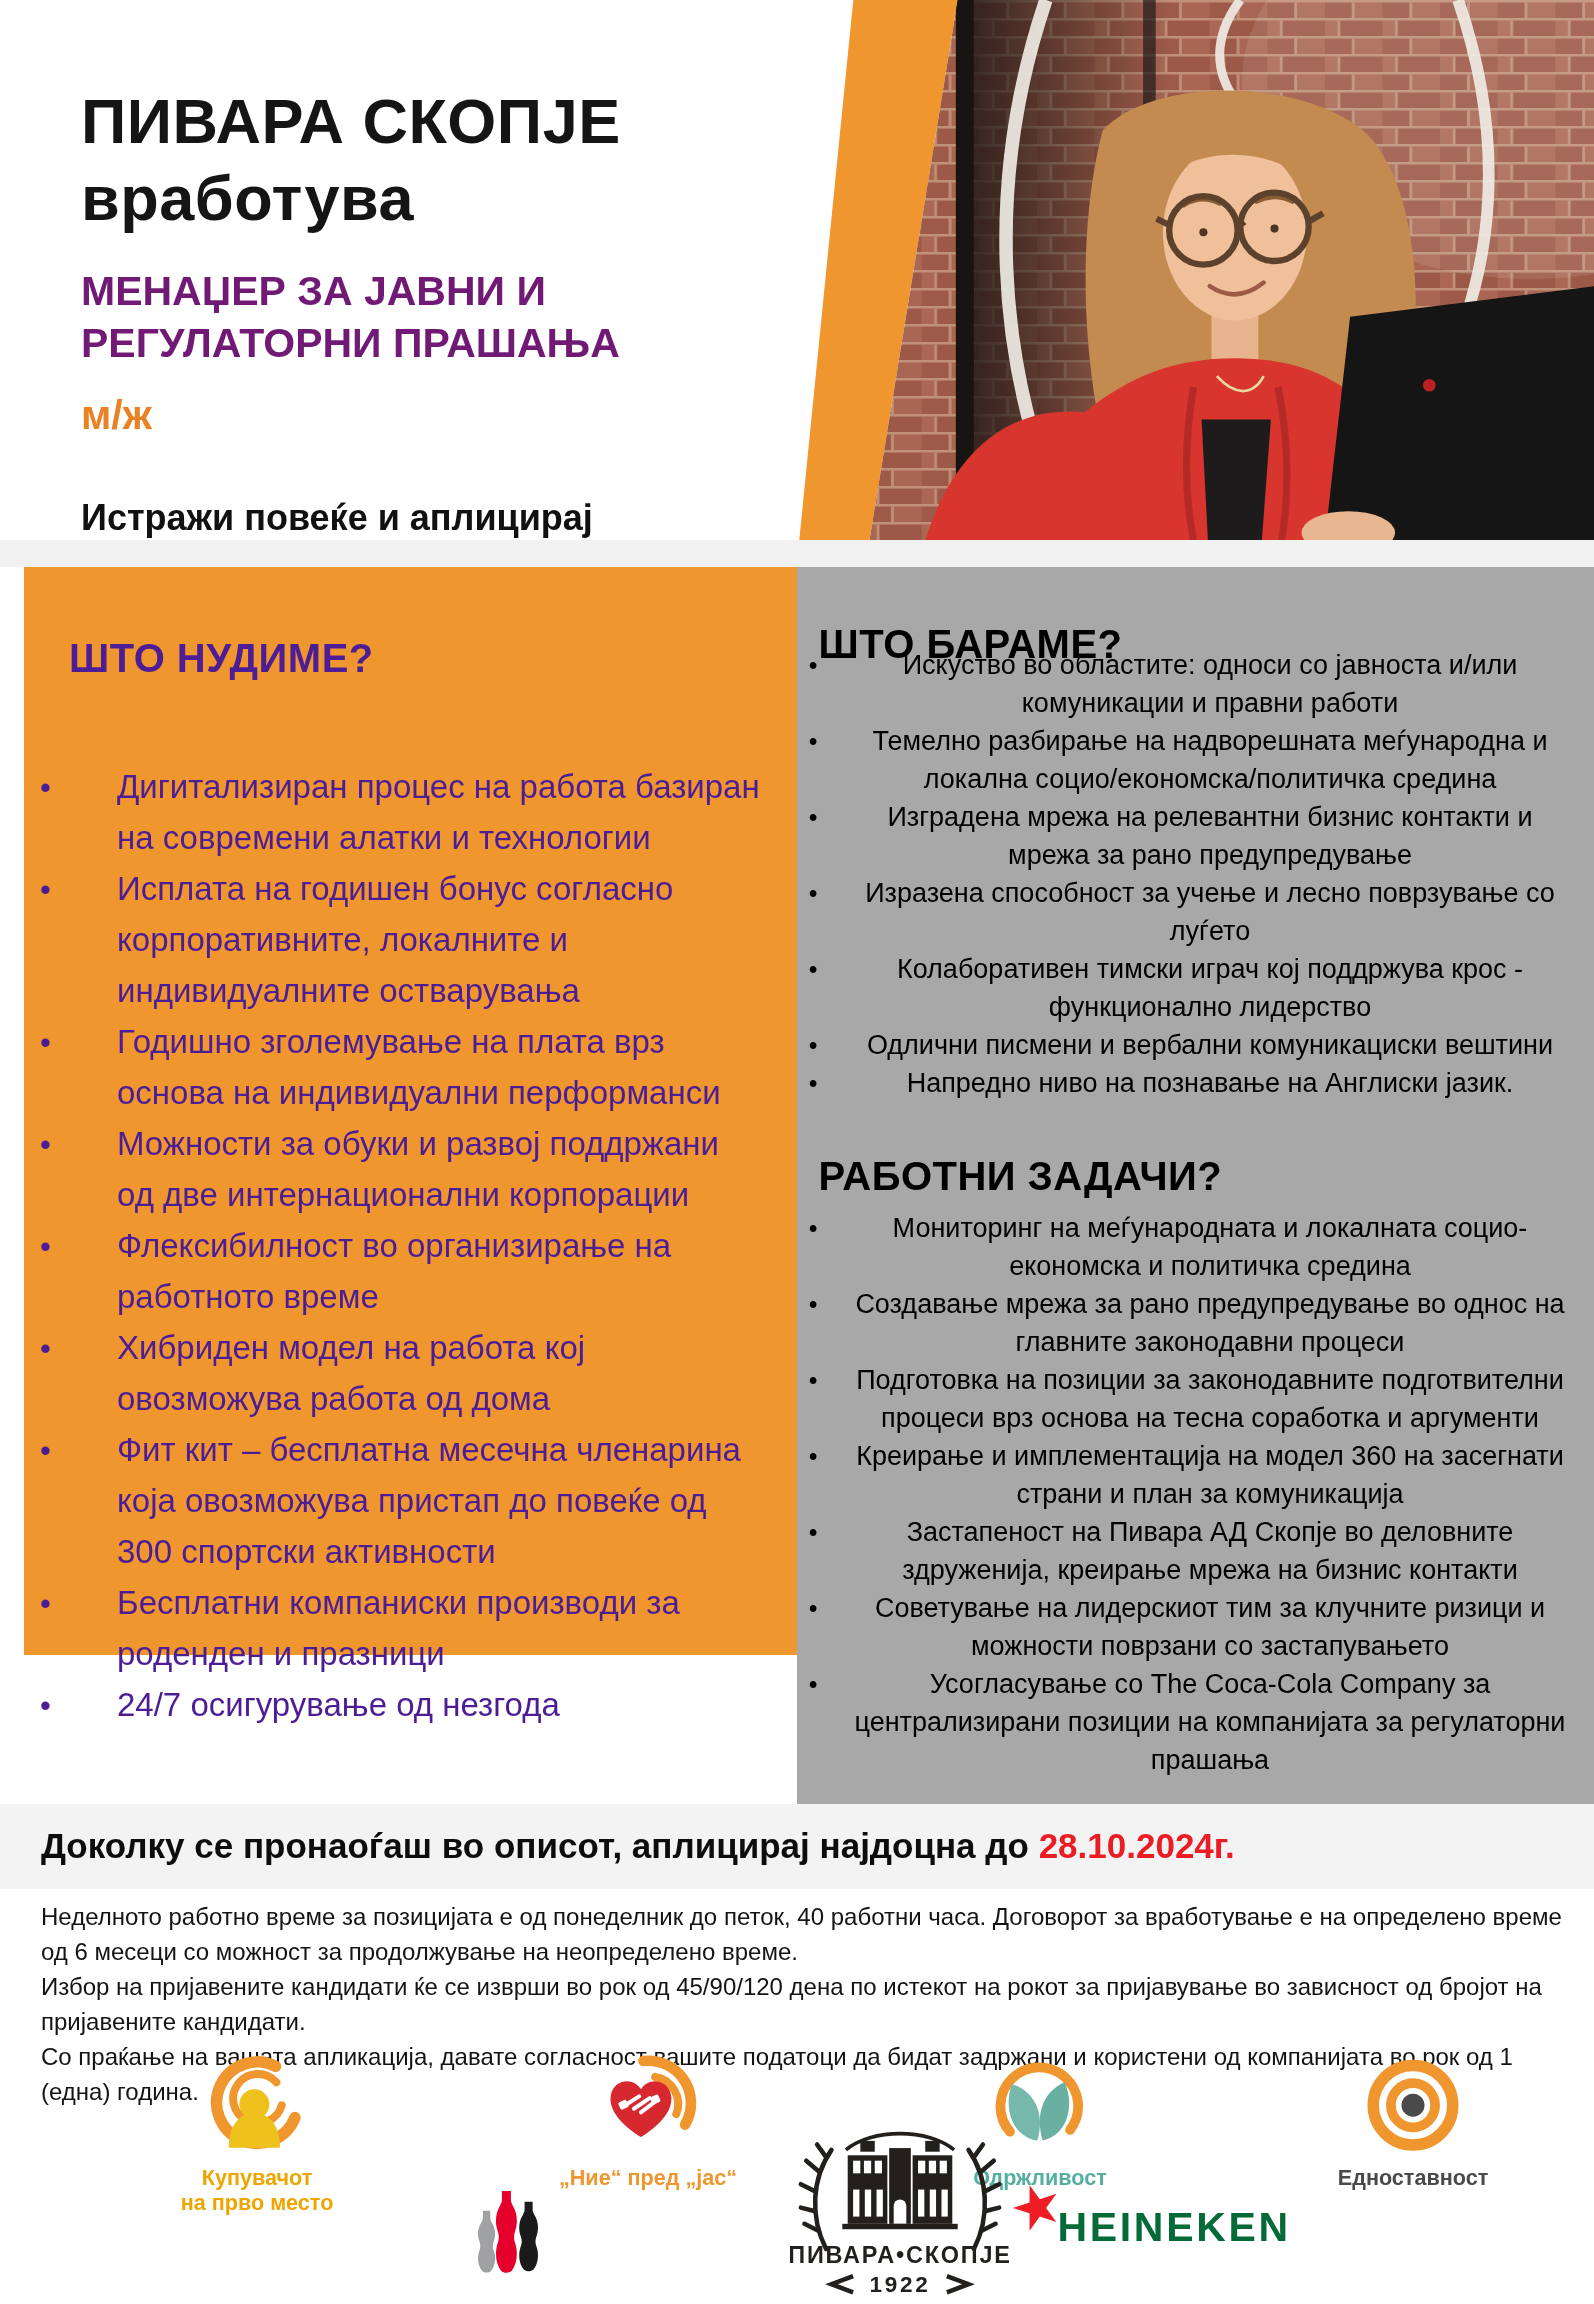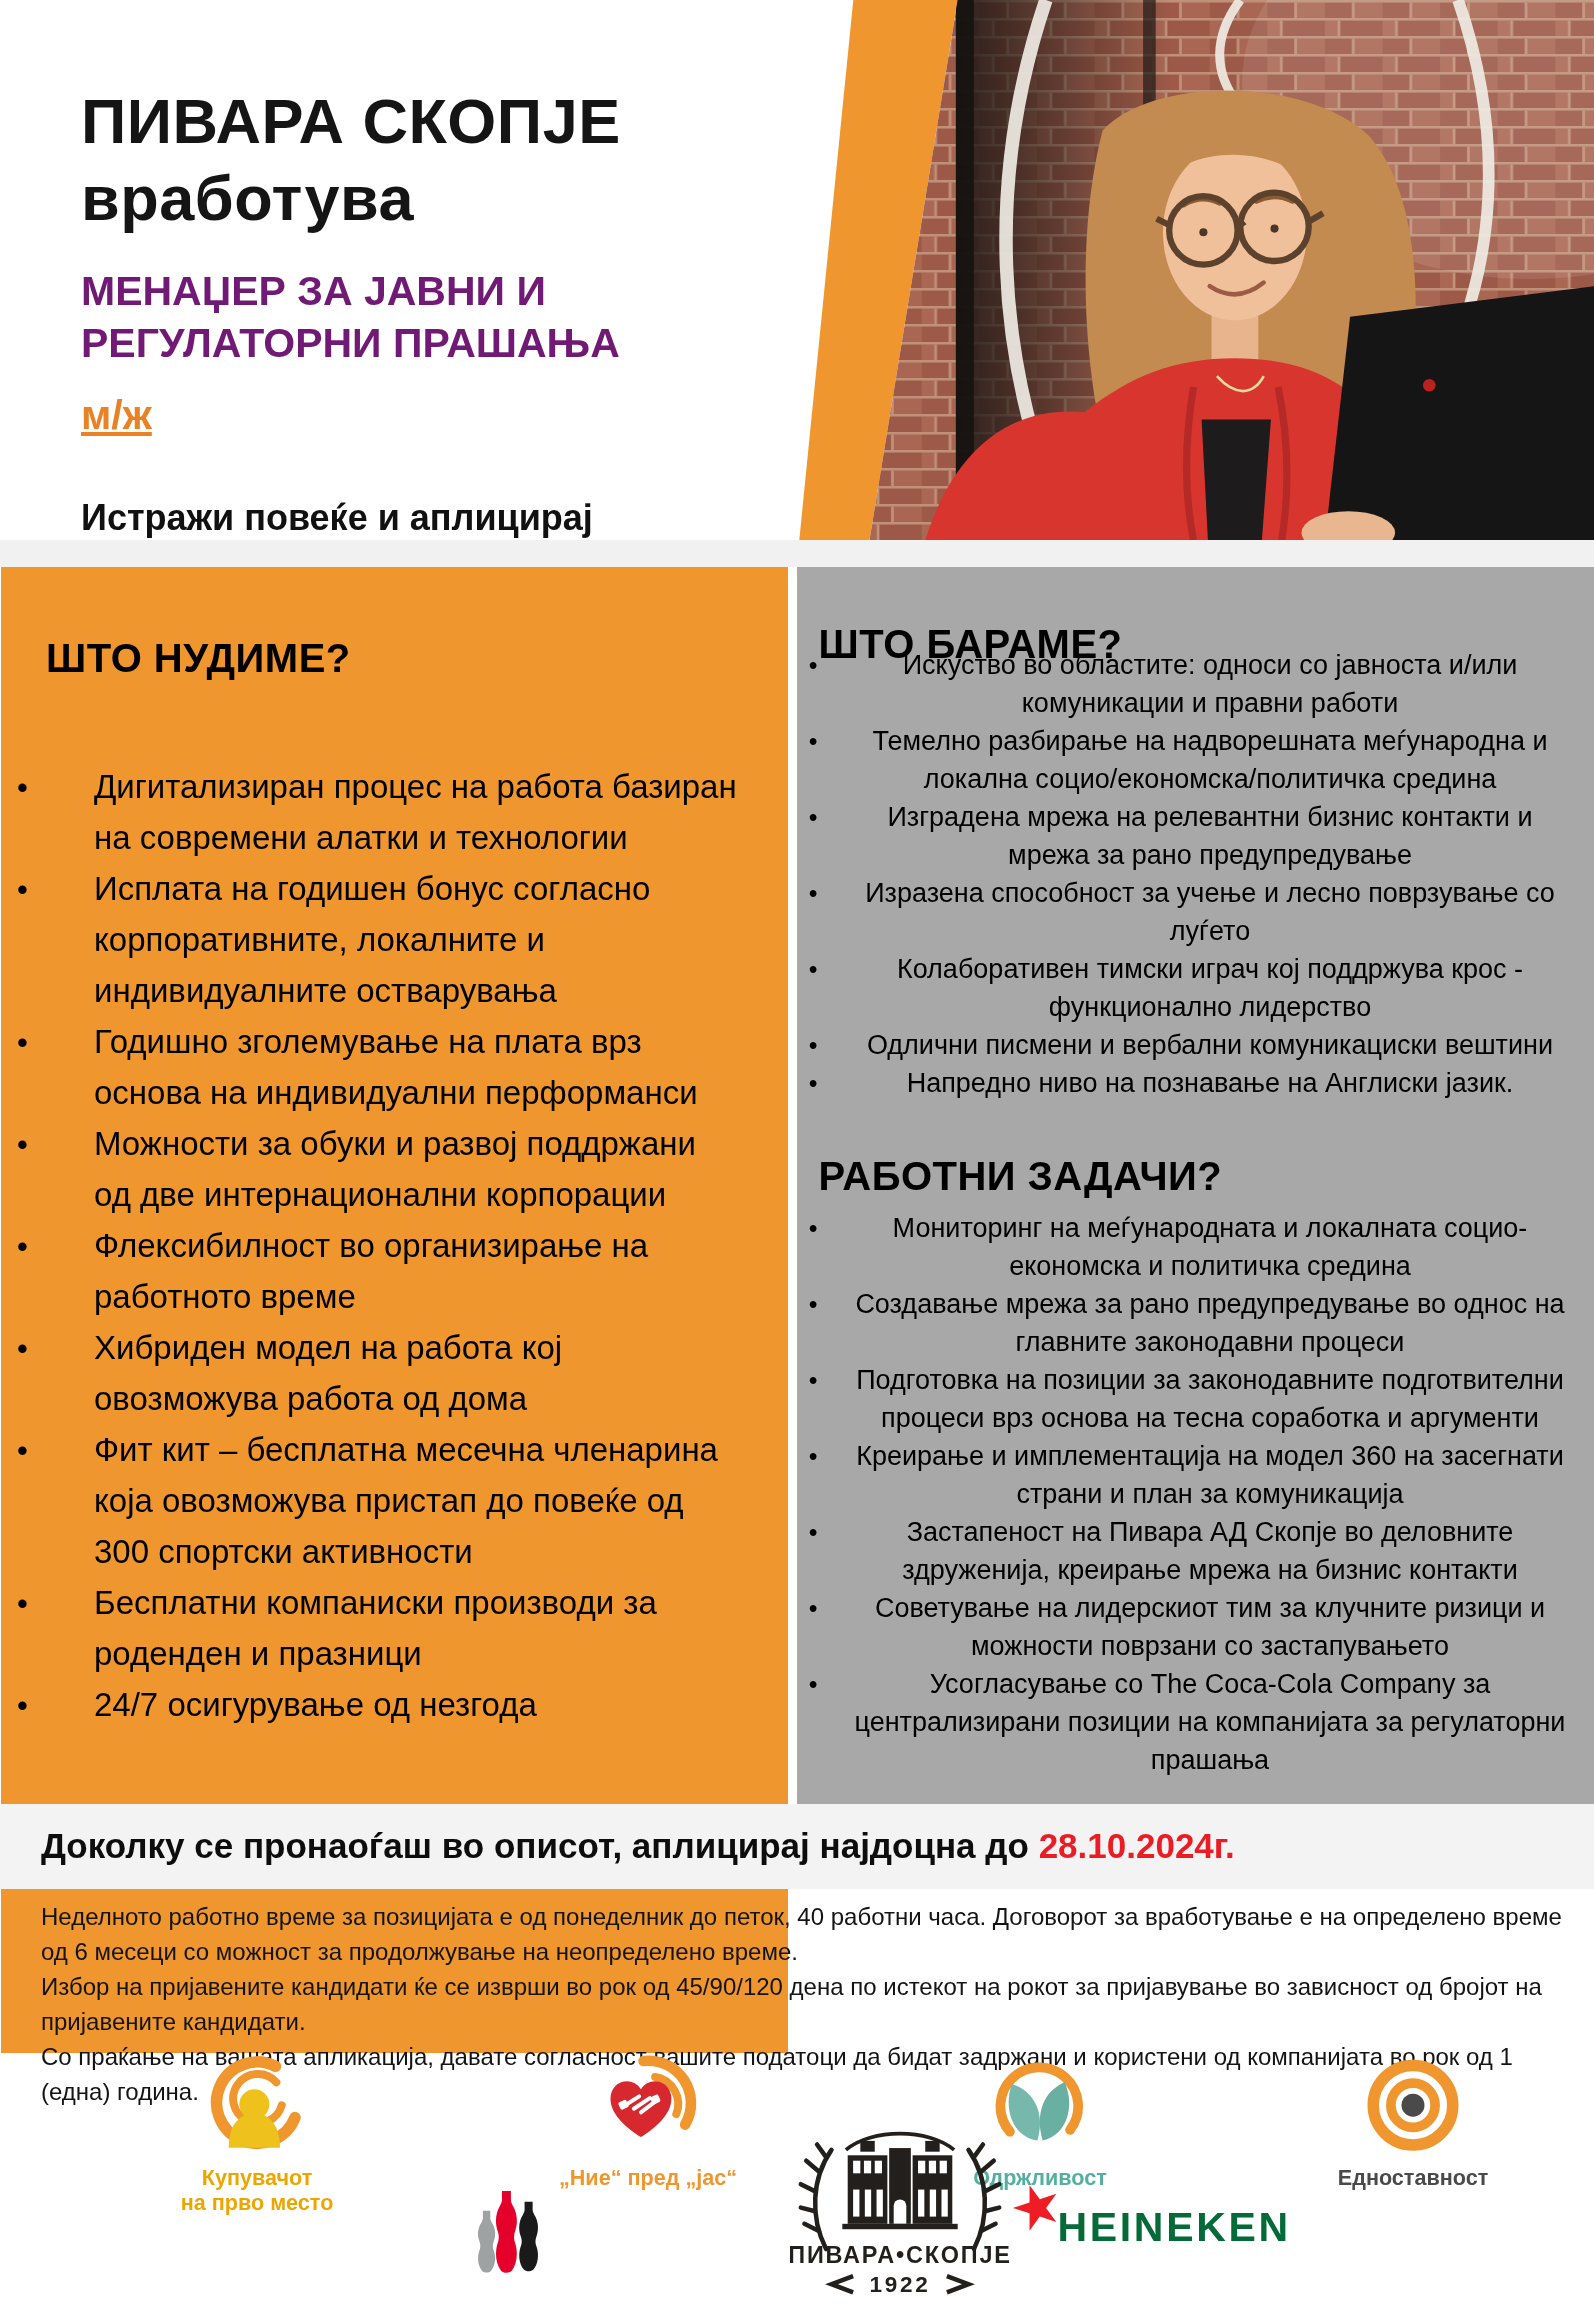--- a/index.html
+++ b/index.html
@@ -4,30 +4,30 @@
 <style>
   html,body{margin:0;padding:0;background:#ffffff;}
   .page{position:relative;width:1595px;height:2304px;background:#fff;overflow:hidden;
         font-family:"Liberation Sans",sans-serif;color:#1a1a1a;}
 
   
   .job-title{position:absolute;left:81px;top:83px;font-size:63px;font-weight:bold;
              line-height:77px;color:#151515;letter-spacing:0.5px;}
   .job-position{position:absolute;left:81px;top:265px;font-size:41px;font-weight:bold;
                 line-height:52px;color:#701a75;}
-  .gender-note{position:absolute;left:81px;top:392px;font-size:41px;font-weight:bold;color:#E98125;text-decoration:underline;}
+  .gender-note{position:absolute;left:81px;top:392px;font-size:41px;font-weight:bold;color:#E98125;}
   .cta-line{position:absolute;left:81px;top:497px;font-size:36px;font-weight:bold;color:#111;cursor:pointer;}
 
   
   .hero-photo{position:absolute;left:0;top:0;width:1595px;height:540px;}
 
   .divider{position:absolute;left:0;top:540px;width:1595px;height:27px;background:#F1F1F1;}
 
   
-  .offer-panel{position:absolute;left:1px;top:567px;width:787px;height:1486px;background:#F0962F;color:#000000;}
+  .offer-panel{position:absolute;left:24px;top:567px;width:787px;height:1088px;background:#F0962F;color:#4c1d95;}
   .offer-heading{position:absolute;left:45px;top:36px;font-size:40px;font-weight:bold;letter-spacing:0.5px;}
   .offer-list{position:absolute;left:0;top:194px;width:763px;margin:0;padding:0;list-style:none;}
   .offer-list .item{position:relative;padding:0 23.4px 0 93px;font-size:33px;line-height:51px;}
   .offer-list .dot{position:absolute;left:16px;top:0;}
   .offer-list .dot::before{content:"•";font-size:31px;}
 
   .req-panel{position:absolute;left:797px;top:567px;width:825px;height:1237px;background:#A8A8A8;color:#000000;}
   .req-heading{position:absolute;left:21.6px;top:21.6px;font-size:40px;font-weight:bold;letter-spacing:0.5px;}
   .req-list{position:absolute;left:0;top:79px;width:785px;margin:0;padding:0;list-style:none;}
   .tasks-heading{position:absolute;left:21.6px;top:554px;font-size:40px;font-weight:bold;letter-spacing:0.5px;}

